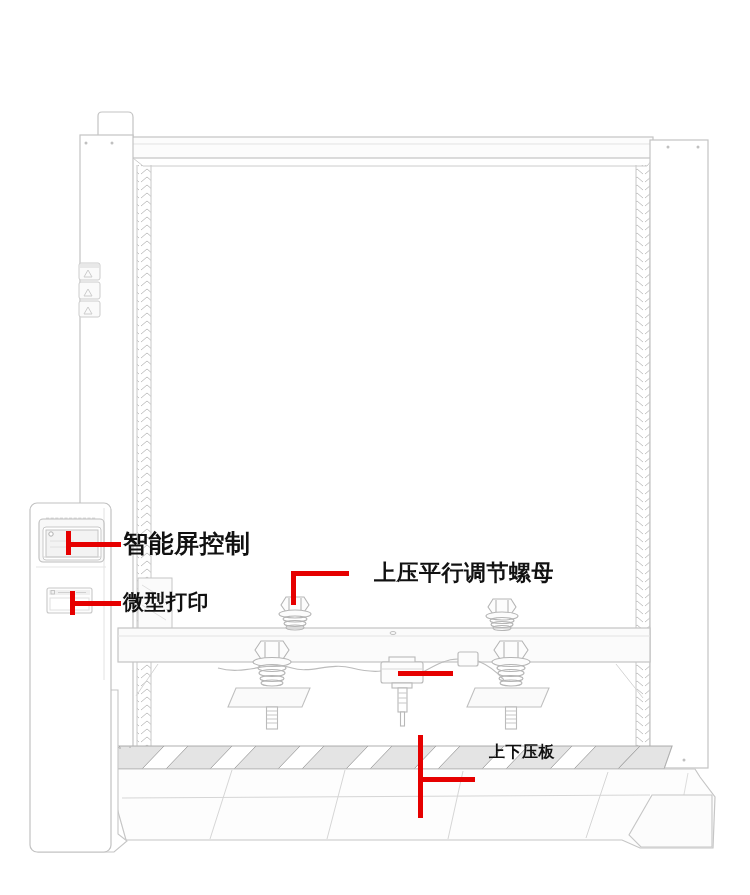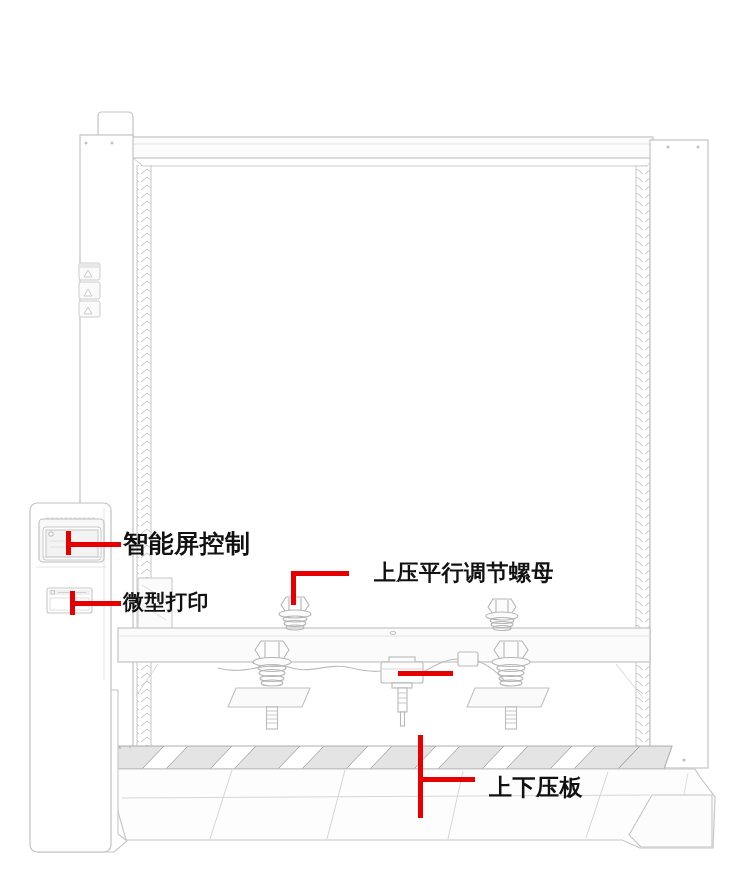--- a/index.html
+++ b/index.html
@@ -7,21 +7,21 @@
        font-family:"DejaVu Sans","Liberation Sans",sans-serif;}
   .stage{position:absolute;left:0;top:0;width:750px;height:895px;}
   svg{position:absolute;left:0;top:0;}
   .label{position:absolute;font-weight:bold;color:#111111;white-space:nowrap;
          letter-spacing:.5px;transform:translateY(-50%);line-height:1.1;
          font-family:"DejaVu Sans","Liberation Sans",sans-serif;}
   .label-1{left:123px;top:544px;font-size:25px;}
   .label-2{left:123px;top:603px;font-size:21px;}
   .label-3{left:330px;top:573px;font-size:22px;margin-left:44px;}
   .label-4{left:456px;top:673px;font-size:22px;}
-  .label-5{left:489px;top:788px;font-size:23px;}
+  .label-5{left:489px;top:752px;font-size:16px;}
 </style>
 </head>
 <body>
 
 <div class="stage">
 
 <svg width="750" height="895" viewBox="0 0 750 895">
   <defs>
     <pattern id="thread" width="14" height="8" patternUnits="userSpaceOnUse">
       <path d="M1,6 L7,1 L13,6" fill="none" stroke="#c2c2c2" stroke-width="1"></path>

